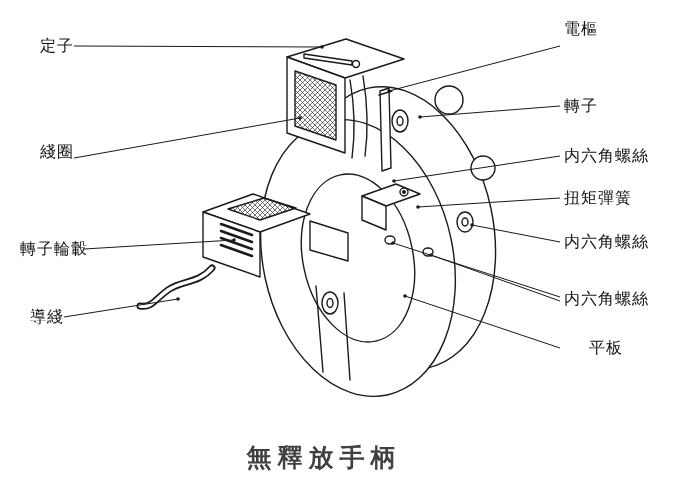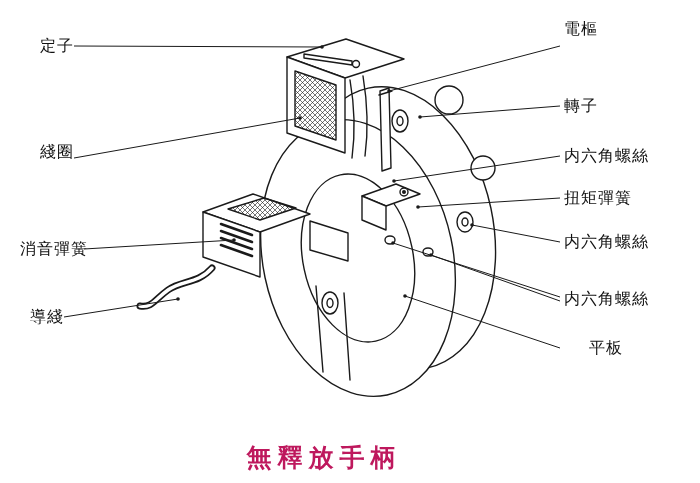--- a/index.html
+++ b/index.html
@@ -7,21 +7,21 @@
     position:relative;width:648px;height:483px;background:#ffffff;overflow:hidden;
     font-family:Liberation Sans, sans-serif;color:#111;
   }
   .art{position:absolute;left:0;top:0;}
   .label{
     position:absolute;font-size:16px;line-height:1;white-space:nowrap;
     color:#111;letter-spacing:1px;
   }
   .caption{
     position:absolute;left:0;right:0;top:441px;text-align:center;
-    font-size:25px;font-weight:bold;letter-spacing:6px;color:#be185d;
+    font-size:25px;font-weight:bold;letter-spacing:6px;color:#404040;
   }
 </style>
 </head>
 <body>
 
 <div class="stage">
 
   <svg class="art" width="700" height="483" viewBox="0 0 700 483" aria-hidden="true">
     <defs>
       <pattern id="xhatch" width="5" height="5" patternUnits="userSpaceOnUse">
@@ -108,21 +108,21 @@
         <circle cx="472" cy="225" r="1.8"></circle>
           <circle cx="393" cy="243" r="1.8"></circle>
         <circle cx="431" cy="255" r="1.8"></circle>
           <circle cx="405" cy="296" r="1.8"></circle>
       </g>
     </g>
   </svg>
 
   <div class="label" style="left:40px;top:38px">定子</div>
   <div class="label" style="left:40px;top:144px">綫圈</div>
-  <div class="label" style="left:20px;top:241px">消音彈簧</div>
+  <div class="label" style="left:20px;top:241px">轉子輪轂</div>
   <div class="label" style="left:30px;top:309px">導綫</div>
 
   <div class="label" style="left:564px;top:21px">電樞</div>
   <div class="label" style="left:564px;top:98px">轉子</div>
   <div class="label" style="left:564px;top:148px">内六角螺絲</div>
   <div class="label" style="left:564px;top:190px">扭矩彈簧</div>
   <div class="label" style="left:564px;top:234px">内六角螺絲</div>
   <div class="label" style="left:564px;top:291px">内六角螺絲</div>
   <div class="label" style="left:589px;top:340px">平板</div>
 

